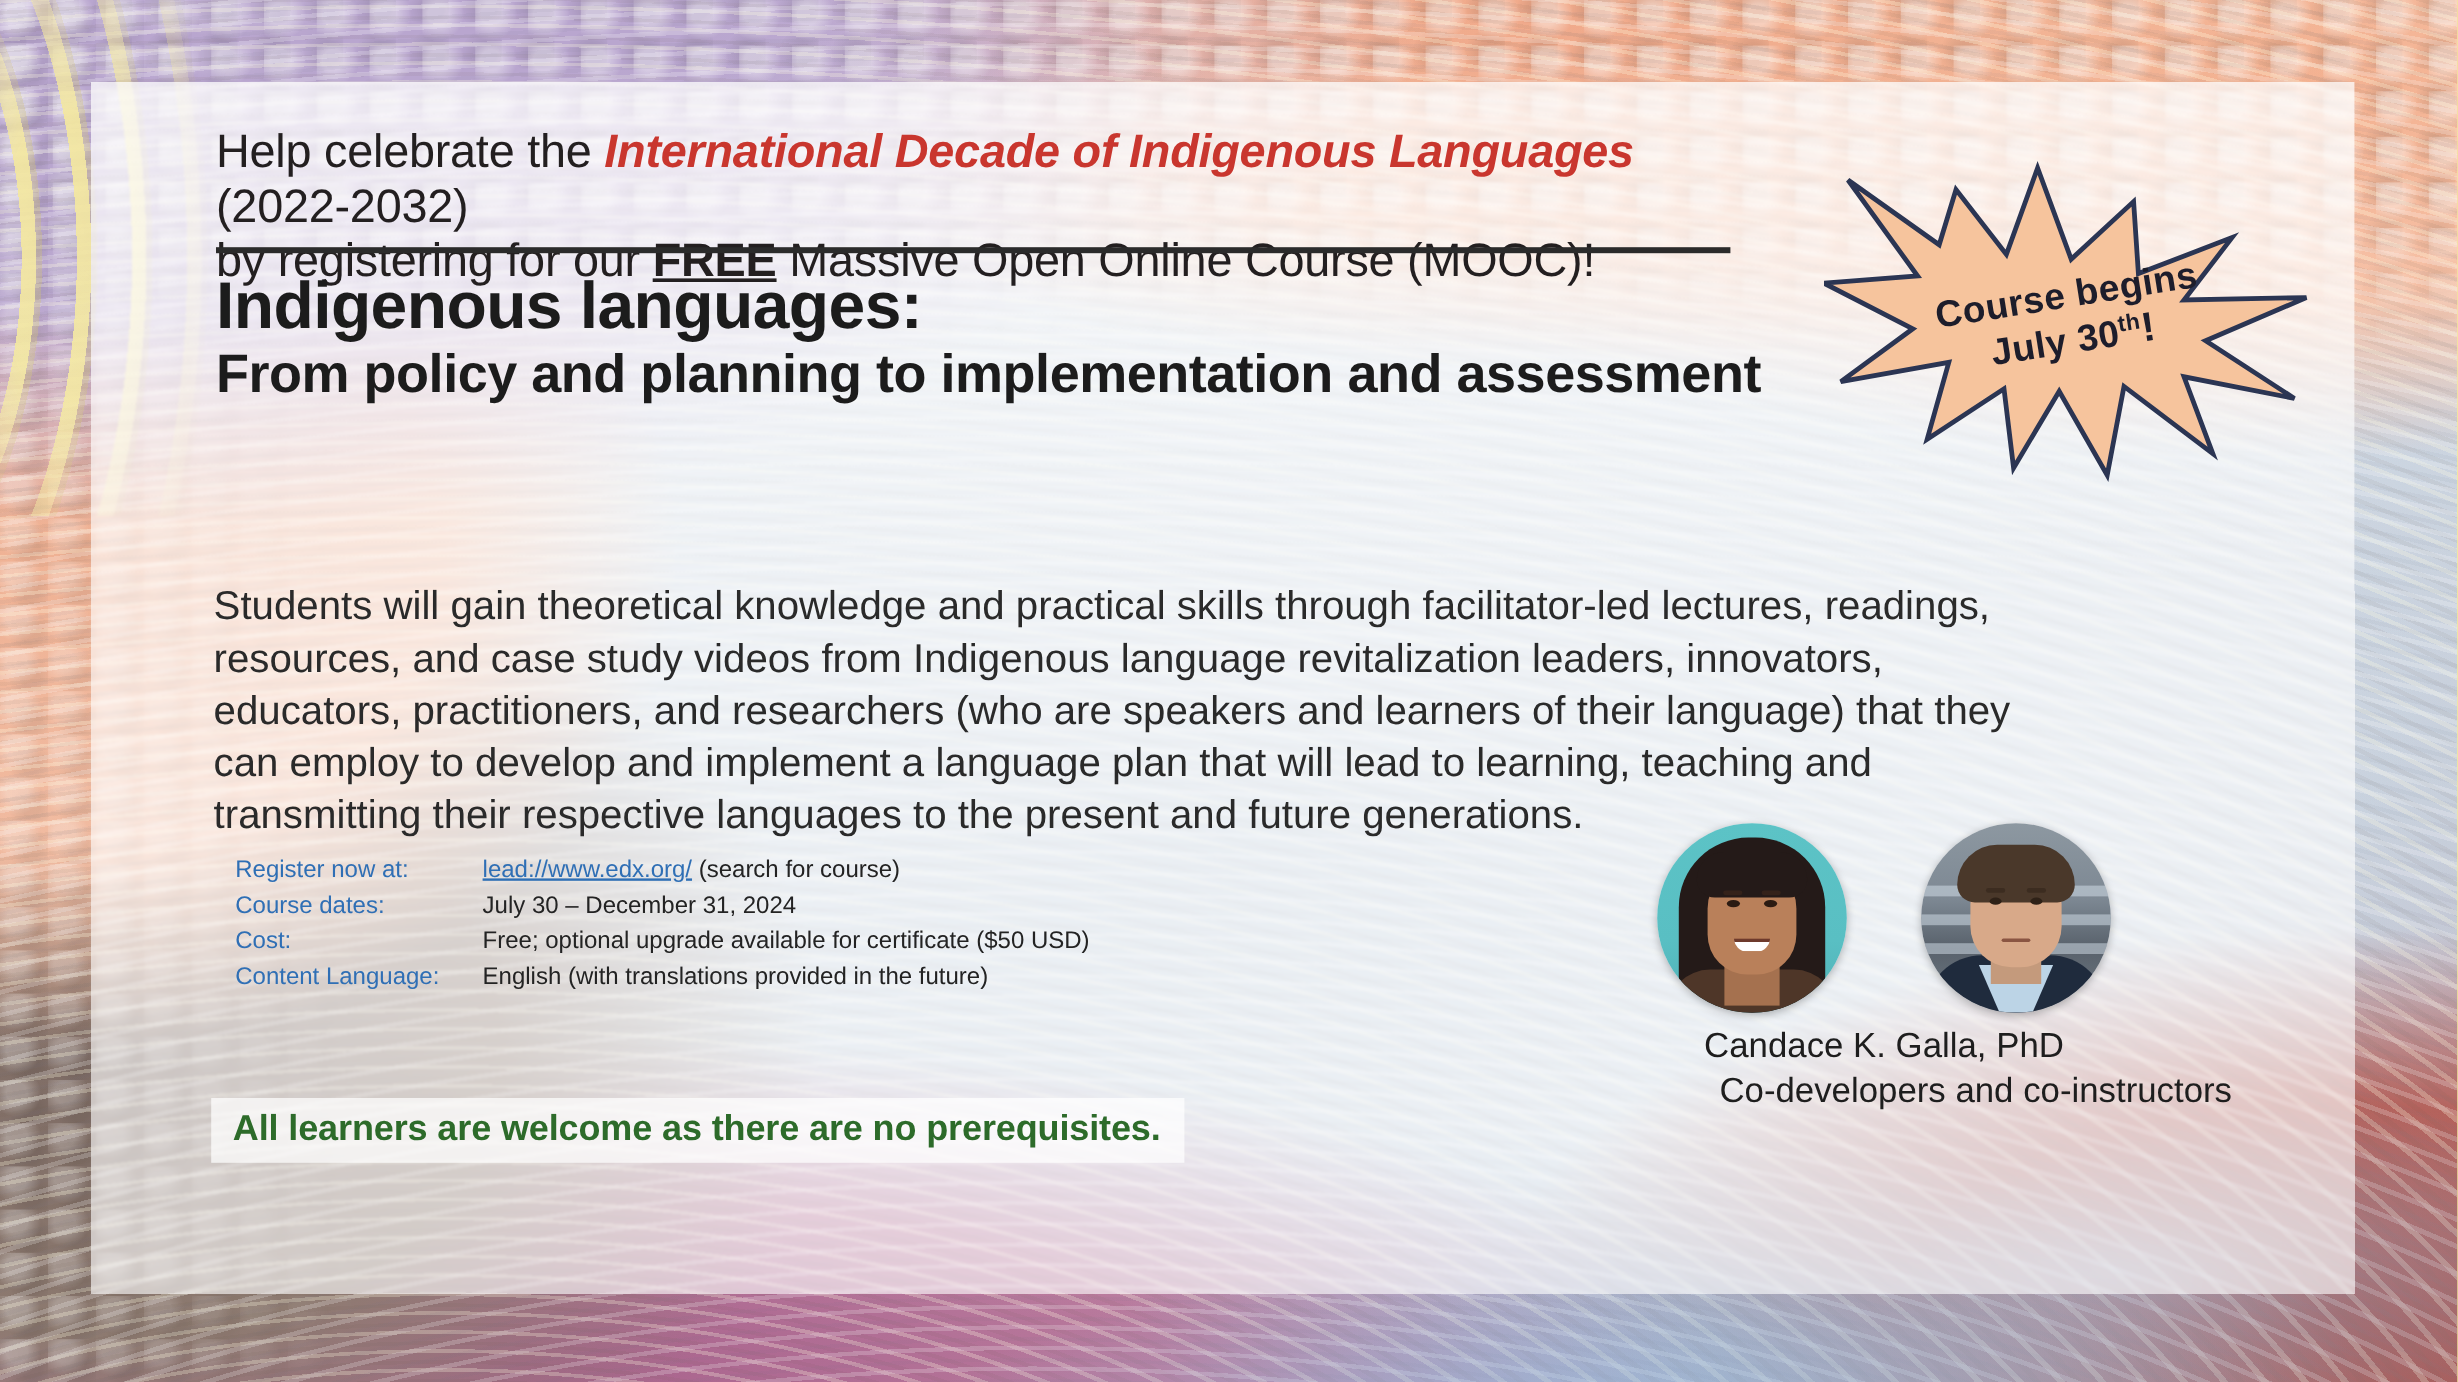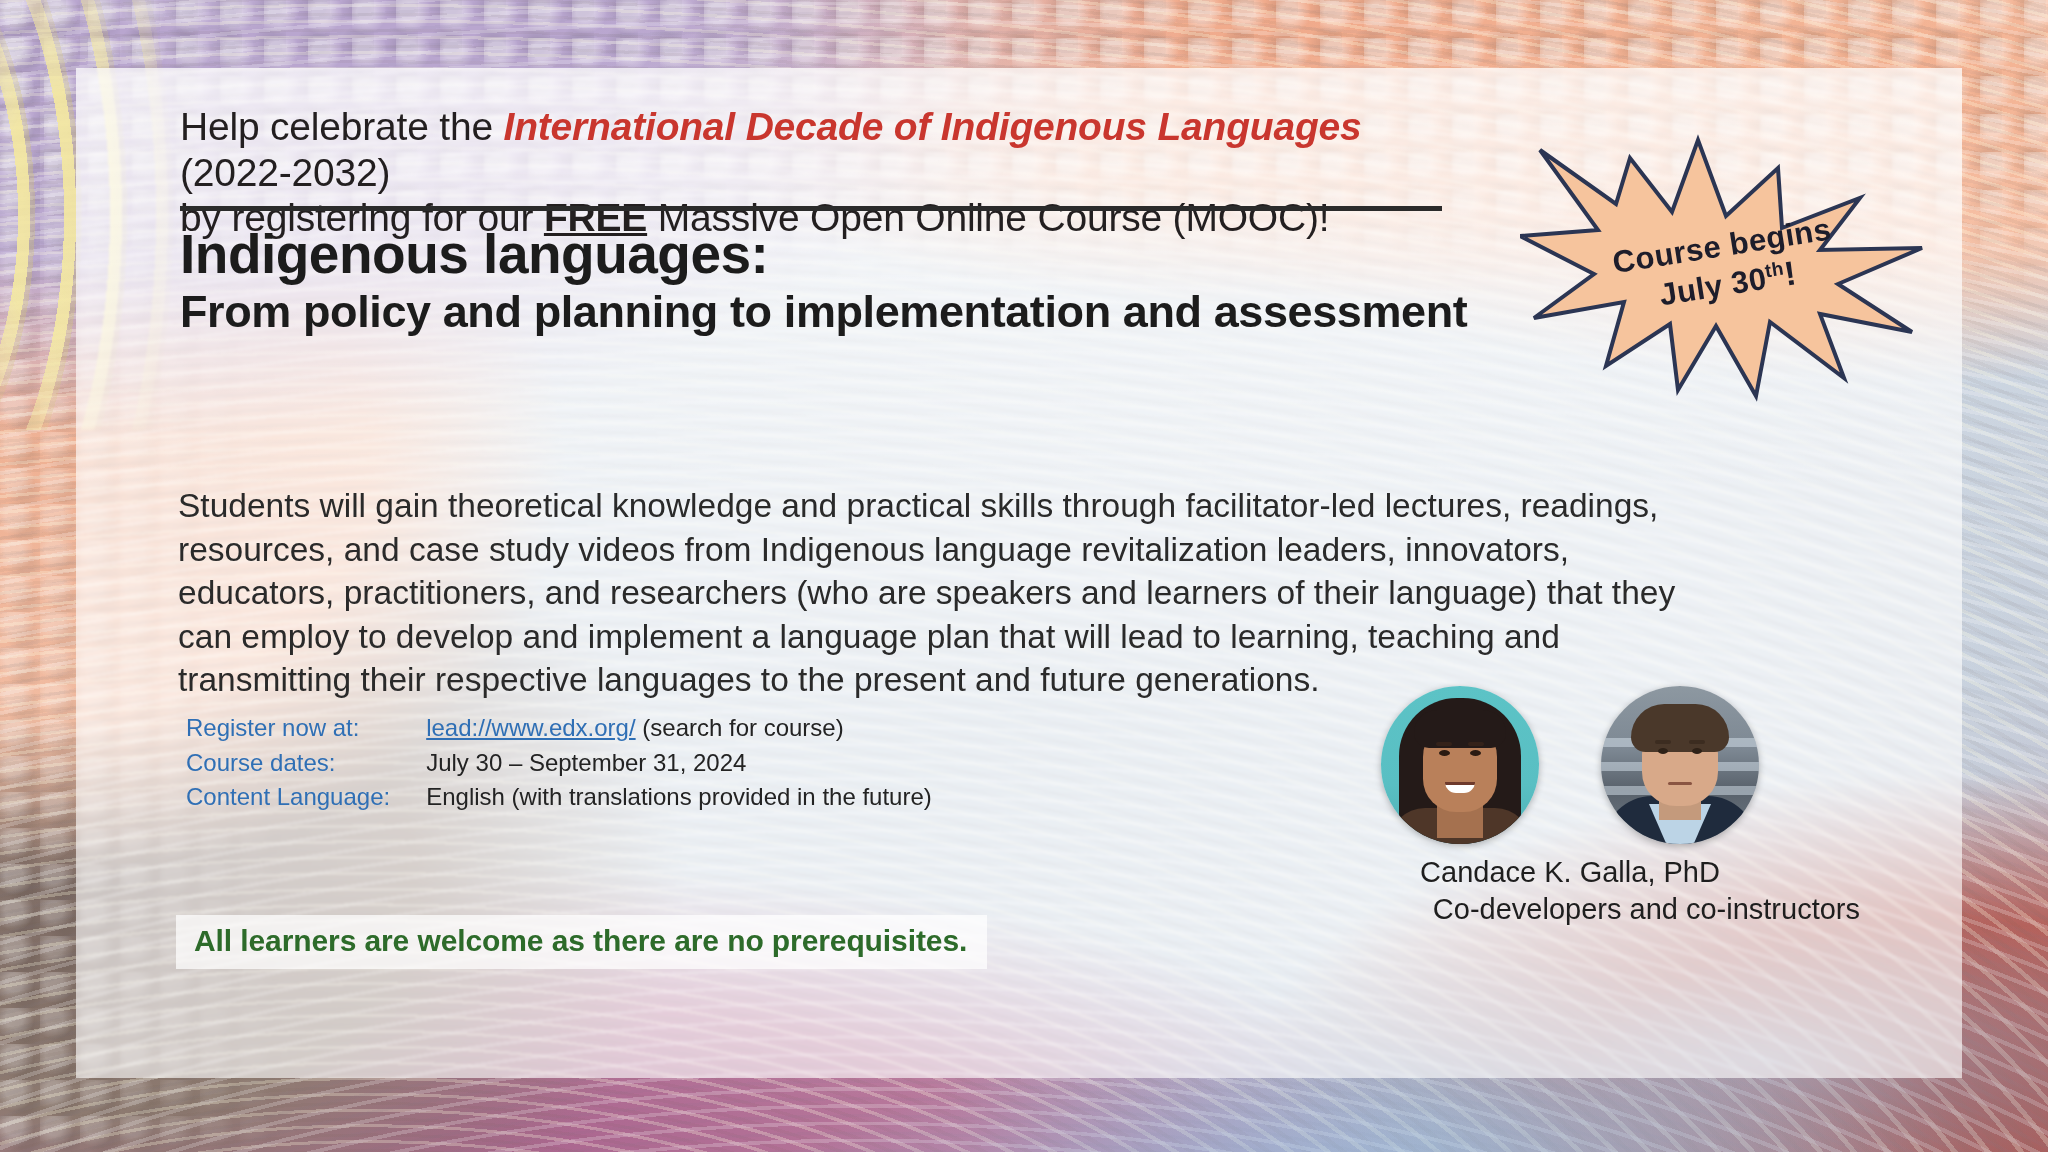--- a/index.html
+++ b/index.html
@@ -165,22 +165,22 @@
     left: 178px; top: 484px;
     width: 1540px;
     font-size: 33.5px;
     line-height: 1.30;
     color: #2a2a2a;
   }
 
   
   #details {
     position: absolute;
-    left: 186px; top: 713px;
-    font-size: 24px;
+    left: 196px; top: 713px;
+    font-size: 20px;
     line-height: 1.28;
     border-collapse: collapse;
   }
   #details td { padding: 0 0 4px 0; vertical-align: top; white-space: nowrap; }
   #details td.label { color: #2f6fb5; padding-right: 36px; }
   #details td.value { color: #232323; }
   #details a.link {
     color: #2f6fb5;
     text-decoration: underline;
   }
@@ -370,21 +370,25 @@
     <div id="body-copy">Students will gain theoretical knowledge and practical skills through facilitator-led lectures, readings, resources, and case study videos from Indigenous language revitalization leaders, innovators, educators, practitioners, and researchers (who are speakers and learners of their language) that they can employ to develop and implement a language plan that will lead to learning, teaching and transmitting their respective languages to the present and future generations.</div>
 
     <table id="details">
       <tbody>
         <tr>
           <td class="label">Register now at:</td>
           <td class="value"><a class="link" href="#">lead://www.edx.org/</a><span> (search for course)</span></td>
         </tr>
         <tr>
           <td class="label">Course dates:</td>
-          <td class="value">July 30 – September 31, 2024</td>
+          <td class="value">July 30 – December 31, 2024</td>
+        </tr>
+        <tr>
+          <td class="label">Cost:</td>
+          <td class="value">Free; optional upgrade available for certificate ($50 USD)</td>
         </tr>
         <tr>
           <td class="label">Content Language:</td>
           <td class="value">English (with translations provided in the future)</td>
         </tr>
       </tbody>
     </table>
 
     <div id="welcome-bar">All learners are welcome as there are no prerequisites.</div>
 

